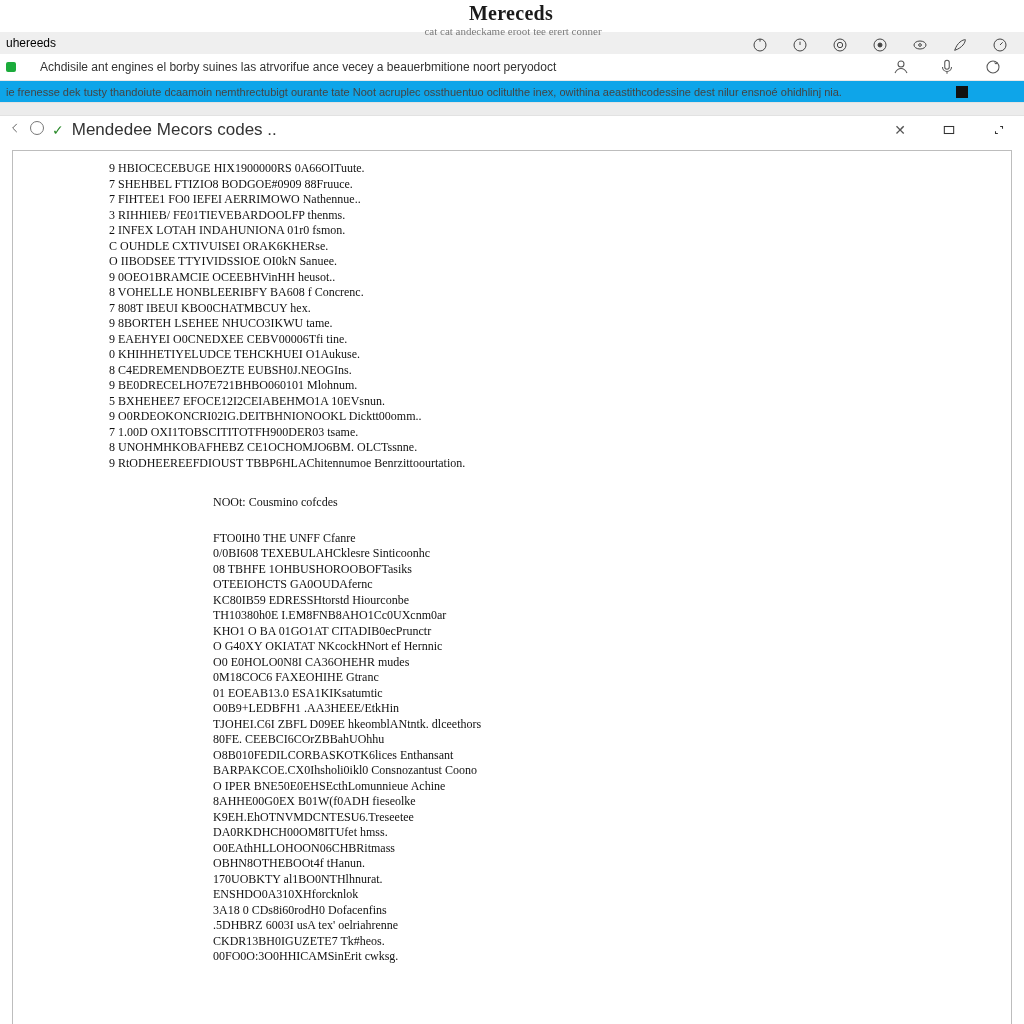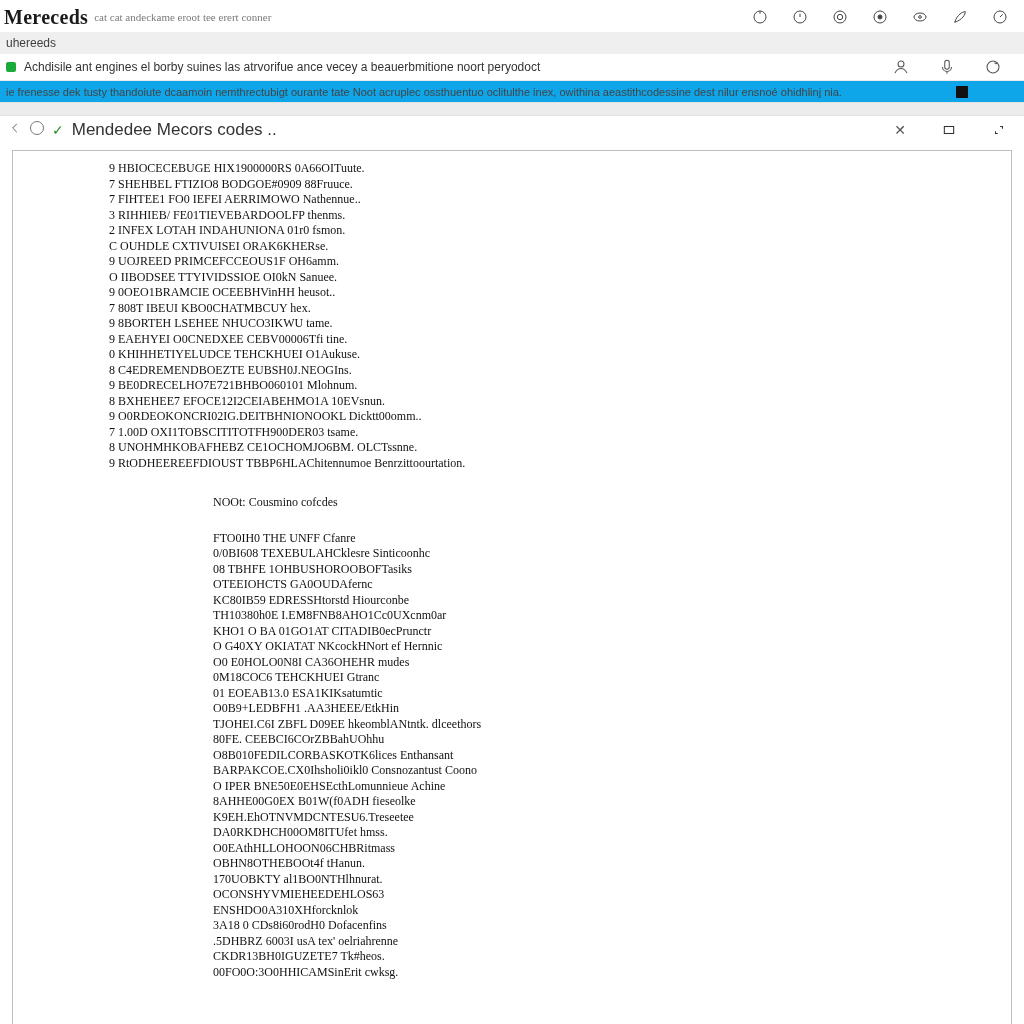--- a/index.html
+++ b/index.html
@@ -2,46 +2,46 @@
 <html><head>
 <meta charset="utf-8">
 <style>
   * { box-sizing: border-box; margin: 0; padding: 0; }
   html, body { width: 1024px; height: 1024px; font-family: Arial, Helvetica, sans-serif; background: #fff; overflow: hidden; }
 
   
   .topbar {
     display: flex; align-items: center;
     height: 32px; padding: 2px 6px 0 2px;
-    border-bottom: 0; background: #fff;
+    border-bottom: 0; background: #fff; flex-direction: column;
   }
   .brand {
     font-family: Georgia, 'Times New Roman', serif;
     font-size: 20px; font-weight: 600; letter-spacing: 0.3px;
     color: #1a1a1a; margin-left: 2px;
   }
   .brand-sub {
     font-size: 11px; color: #7a7a7a; margin-left: 6px;
     font-family: Liberation Serif, serif;
   }
   .top-icons { margin-left: auto; display: flex; gap: 24px; align-items: center; padding-right: 10px; }
   .top-icons .ico { width: 16px; height: 16px; display: flex; align-items: center; justify-content: center; color: #444; cursor: pointer; }
   .top-icons svg { width: 16px; height: 16px; stroke: #444; stroke-width: 1.5; fill: none; }
 
   
   .subbar {
     background: #efefef;
     height: 22px; display: flex; align-items: center;
-    padding: 0 6px; font-size: 12px; color: #404040;
+    padding: 0 6px; font-size: 12px; color: #000000;
   }
 
   
   .promptrow {
     height: 26px; display: flex; align-items: center;
-    padding: 0 6px; background: #fff; gap: 8px;
+    padding: 0 6px; background: #fff; gap: 24px;
   }
   .green-square { width: 10px; height: 10px; background: #1bab3b; border-radius: 2px; flex-shrink: 0; }
   .prompt-text { font-size: 12px; color: #333; }
   .prompt-icons { margin-left: auto; display: flex; gap: 28px; padding-right: 16px; }
   .prompt-icons .ico { width: 18px; height: 18px; display:flex; align-items:center; justify-content:center; cursor:pointer; }
   .prompt-icons svg { width: 18px; height: 18px; stroke: #555; stroke-width: 1.4; fill: none; }
 
   
   .infostrip {
     height: 22px; display:flex; align-items:center;
@@ -198,61 +198,60 @@
 
 <div class="doc-outer">
   <div class="doc">
     <ul class="code-list" id="list-main">
         <li>9 HBIOCECEBUGE HIX1900000RS 0A66OITuute.</li>
         <li>7 SHEHBEL FTIZIO8 BODGOE#0909 88Fruuce.</li>
         <li>7 FIHTEE1 FO0 IEFEI AERRIMOWO Nathennue..</li>
         <li>3 RIHHIEB/ FE01TIEVEBARDOOLFP thenms.</li>
         <li>2 INFEX LOTAH INDAHUNIONA 01r0 fsmon.</li>
         <li>C OUHDLE CXTIVUISEI ORAK6KHERse.</li>
-        <li>9 UOJREED PRIMCEFCCEOUS1F OH6amm.</li>
         <li>O IIBODSEE TTYIVIDSSIOE OI0kN Sanuee.</li>
         <li>9 0OEO1BRAMCIE OCEEBHVinHH heusot..</li>
+        <li>8 VOHELLE HONBLEERIBFY BA608 f Concrenc.</li>
         <li>7 808T IBEUI KBO0CHATMBCUY hex.</li>
         <li>9 8BORTEH LSEHEE NHUCO3IKWU tame.</li>
         <li>9 EAEHYEI O0CNEDXEE CEBV00006Tfi tine.</li>
         <li>0 KHIHHETIYELUDCE TEHCKHUEI O1Aukuse.</li>
         <li>8 C4EDREMENDBOEZTE EUBSH0J.NEOGIns.</li>
         <li>9 BE0DRECELHO7E721BHBO060101 Mlohnum.</li>
-        <li>8 BXHEHEE7 EFOCE12I2CEIABEHMO1A 10EVsnun.</li>
+        <li>5 BXHEHEE7 EFOCE12I2CEIABEHMO1A 10EVsnun.</li>
         <li>9 O0RDEOKONCRI02IG.DEITBHNIONOOKL Dicktt00omm..</li>
         <li>7 1.00D OXI1TOBSCITITOTFH900DER03 tsame.</li>
         <li>8 UNOHMHKOBAFHEBZ CE1OCHOMJO6BM. OLCTssnne.</li>
         <li>9 RtODHEEREEFDIOUST TBBP6HLAChitennumoe Benrzittoourtation.</li>
       </ul>
     <ul class="code-list secondary" id="list-sec">
         <li>NOOt: Cousmino cofcdes</li>
         <li>FTO0IH0 THE UNFF Cfanre</li>
         <li>0/0BI608 TEXEBULAHCklesre Sinticoonhc</li>
         <li>08 TBHFE 1OHBUSHOROOBOFTasiks</li>
         <li>OTEEIOHCTS GA0OUDAfernc</li>
         <li>KC80IB59 EDRESSHtorstd Hiourconbe</li>
         <li>TH10380h0E I.EM8FNB8AHO1Cc0UXcnm0ar</li>
         <li>KHO1 O BA 01GO1AT CITADIB0ecPrunctr</li>
         <li>O G40XY OKIATAT NKcockHNort ef Hernnic</li>
         <li>O0 E0HOLO0N8I CA36OHEHR mudes</li>
-        <li>0M18COC6 TEHCKHUEI Gtranc</li>
+        <li>0M18COC6 FAXEOHIHE Gtranc</li>
         <li>01 EOEAB13.0 ESA1KIKsatumtic</li>
         <li>O0B9+LEDBFH1 .AA3HEEE/EtkHin</li>
         <li>TJOHEI.C6I ZBFL D09EE hkeomblANtntk. dlceethors</li>
         <li>80FE. CEEBCI6COrZBBahUOhhu</li>
         <li>O8B010FEDILCORBASKOTK6lices Enthansant</li>
         <li>BARPAKCOE.CX0Ihsholi0ikl0 Consnozantust Coono</li>
         <li>O IPER BNE50E0EHSEcthLomunnieue Achine</li>
         <li>8AHHE00G0EX B01W(f0ADH fieseolke</li>
         <li>K9EH.EhOTNVMDCNTESU6.Treseetee</li>
         <li>DA0RKDHCH00OM8ITUfet hmss.</li>
         <li>O0EAthHLLOHOON06CHBRitmass</li>
         <li>OBHN8OTHEBOOt4f tHanun.</li>
         <li>170UOBKTY al1BO0NTHlhnurat.</li>
-        <li>OCONSHYVMIEHEEDEHLOS63</li>
         <li>ENSHDO0A310XHforcknlok</li>
         <li>3A18 0 CDs8i60rodH0 Dofacenfins</li>
         <li>.5DHBRZ 6003I usA tex' oelriahrenne</li>
         <li>CKDR13BH0IGUZETE7 Tk#heos.</li>
         <li>00FO0O:3O0HHICAMSinErit cwksg.</li>
       </ul>
   </div>
 </div>
 
 </body></html>

